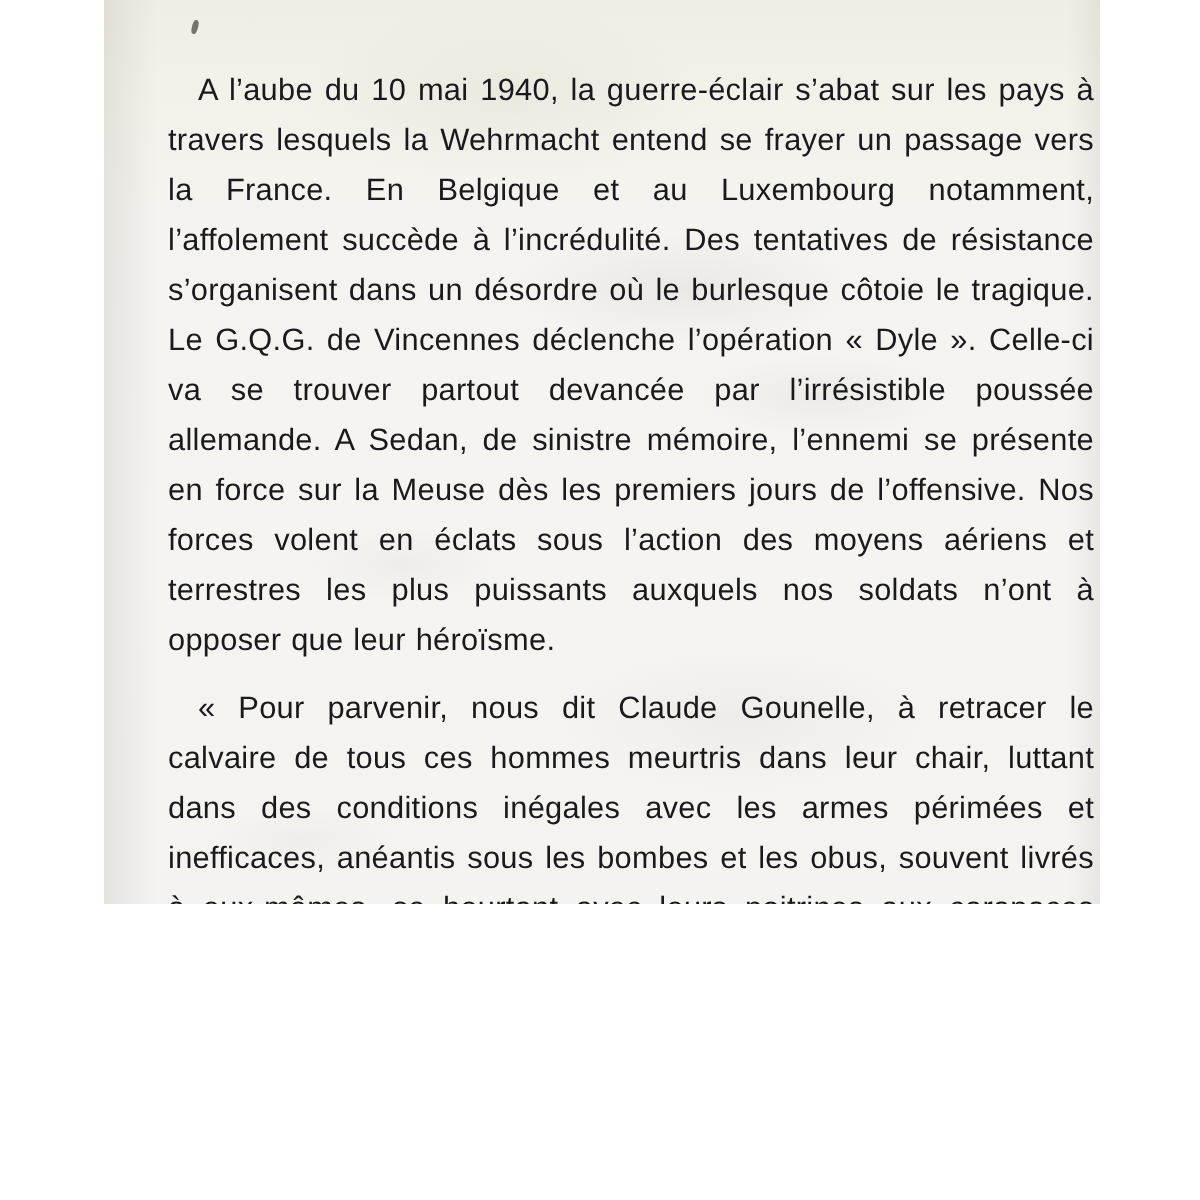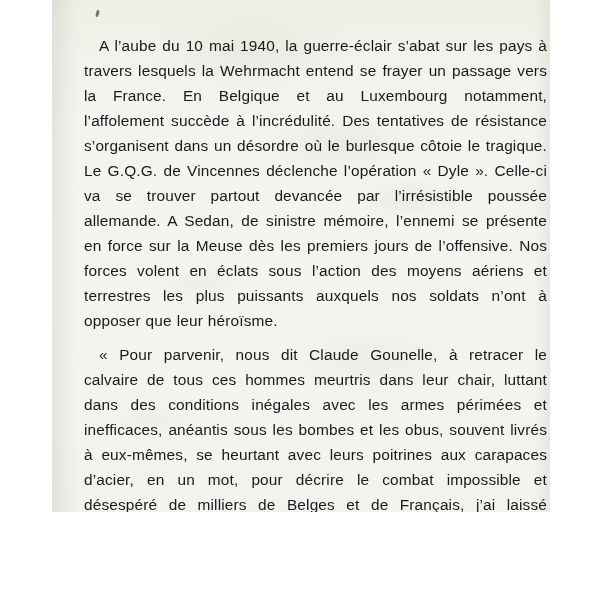--- a/index.html
+++ b/index.html
@@ -4,21 +4,21 @@
 <style>
   html, body {
     margin: 0;
     padding: 0;
     background: #ffffff;
   }
 
   #page {
     position: relative;
     width: 600px;
-    height: 512px;
+    height: 452px;
     overflow: hidden;
     background: #ffffff;
     font-family: "Liberation Sans", sans-serif;
   }
 
   
   .paper {
     position: absolute;
     left: 52px;
     top: 0;

